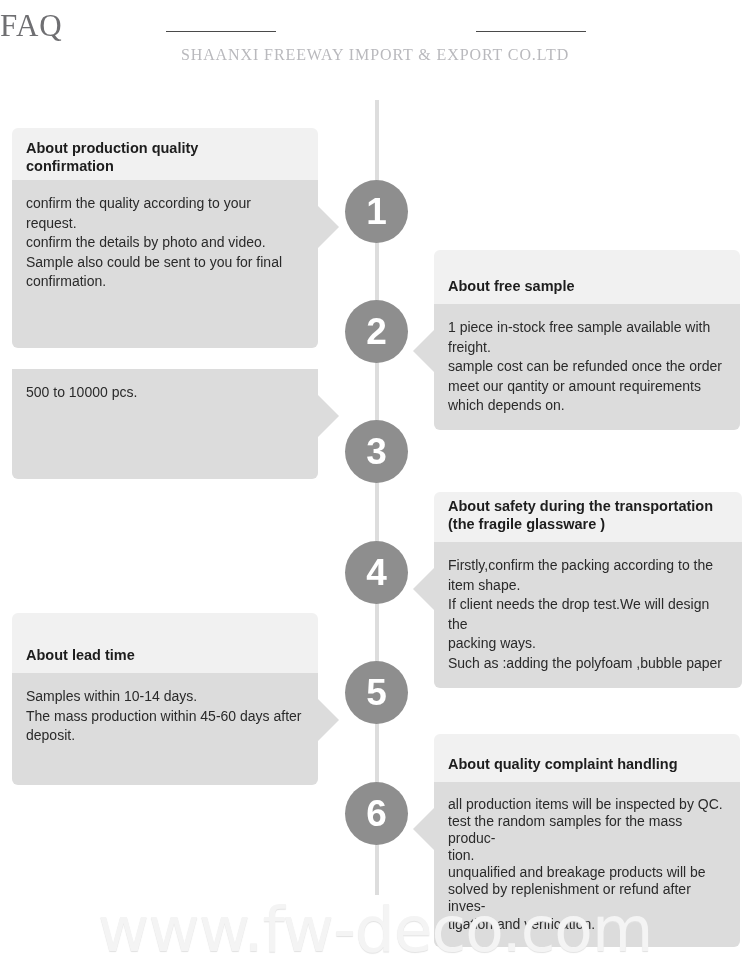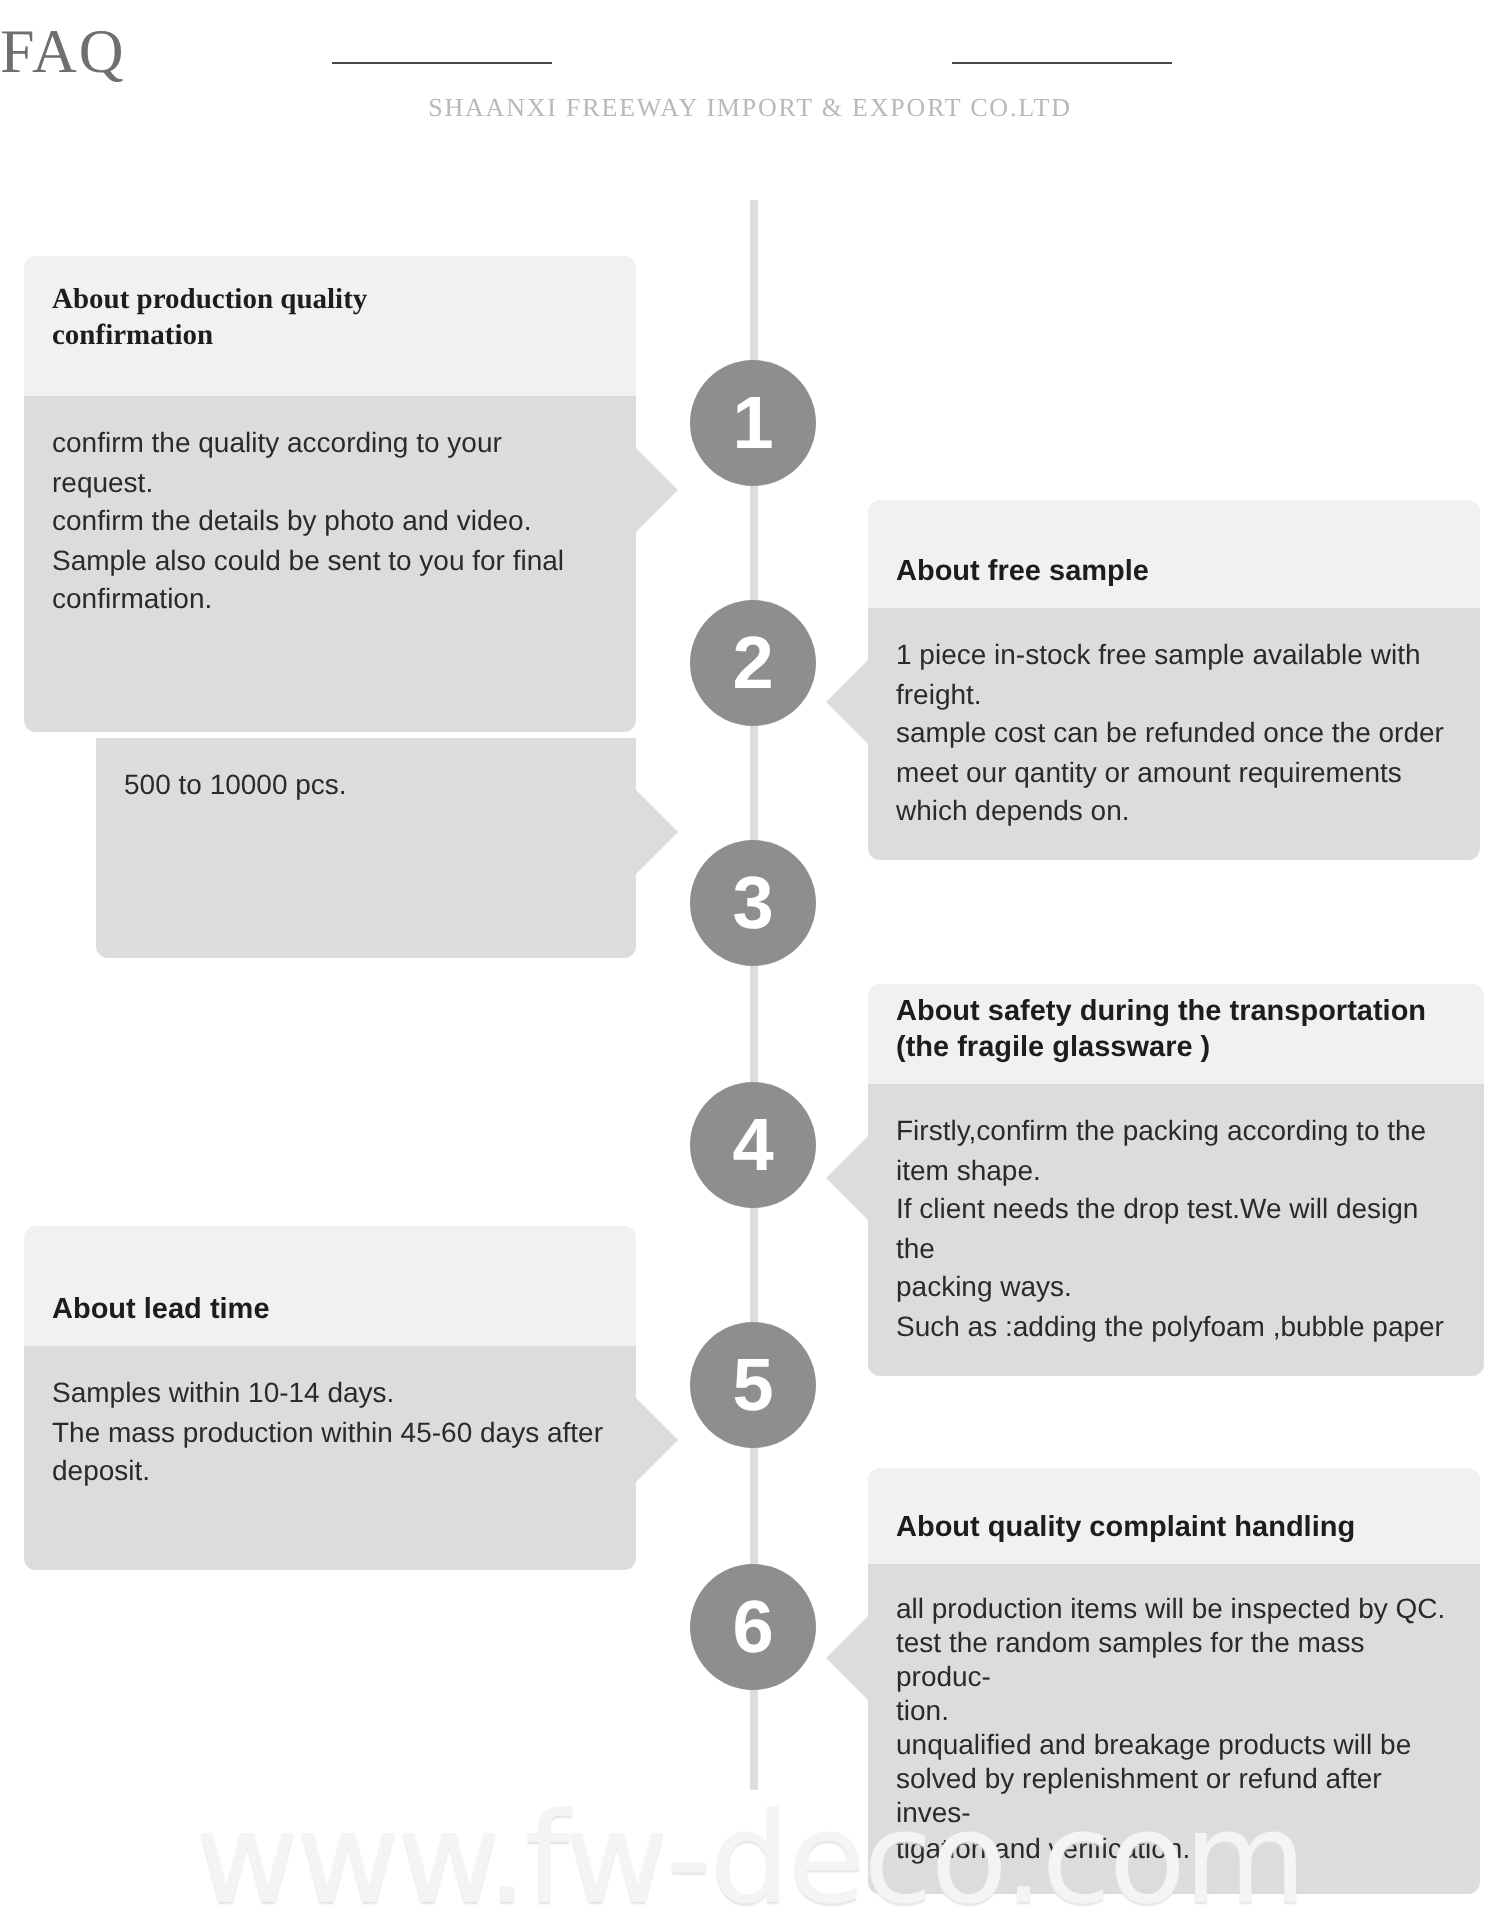--- a/index.html
+++ b/index.html
@@ -44,21 +44,21 @@
     color: #6f6f72;
     line-height: 1;
   }
   #company-name {
     position: absolute;
     top: 46px;
     left: 0;
     width: 750px;
     text-align: center;
     font-family: "Liberation Serif", serif;
-    font-size: 13px;
+    font-size: 16px;
     letter-spacing: 0.9px;
     color: #b9b9bd;
     white-space: nowrap;
   }
 
   
   #spine {
     position: absolute;
     left: 375px;
     top: 100px;
@@ -159,21 +159,21 @@
   <div id="header-rule-left"></div>
   <div id="header-rule-right"></div>
   <div id="faq-title">FAQ</div>
   <div id="company-name">SHAANXI FREEWAY IMPORT &amp; EXPORT CO.LTD</div>
 </div>
 
 <div id="spine"></div>
 
 <div id="steps-layer">
     <div class="card" style="left: 12px; top: 128px; width: 306px;">
-      <div class="card-head" style="height: 70px; padding: 0px 14px 20px; font-family: Liberation Serif, serif;">
+      <div class="card-head" style="height: 52px; padding: 0px 14px 4px;">
         <div class="card-head-title">About production quality
 confirmation</div>
       </div>
       <div class="card-body" style="min-height: 168px; padding: 14px;"><div>confirm the quality according to your request.
 confirm the details by photo and video.
 Sample also could be sent to you for final
 confirmation.</div><div class="tail tail-right"></div></div>
     </div>
     <div class="step-circle" style="top: 180px;">1</div>
     <div class="card" style="left: 434px; top: 250px; width: 306px;">
@@ -181,21 +181,21 @@
         <div class="card-head-title">About free sample</div>
       </div>
       <div class="card-body" style="min-height: 110px; padding: 14px;"><div>1 piece in-stock free sample available with
 freight.
 sample cost can be refunded once the order
 meet our qantity or amount requirements
 which depends on.</div><div class="tail tail-left"></div></div>
     </div>
     <div class="step-circle" style="top: 300px;">2</div>
     <div class="card" style="left: 12px; top: 369px; width: 306px;">
-      <div class="card-body" style="min-height: 110px; padding: 14px; margin-left: 36px;"><div>500 to 10000 pcs.</div><div class="tail tail-right"></div></div>
+      <div class="card-body" style="min-height: 110px; padding: 14px;"><div>500 to 10000 pcs.</div><div class="tail tail-right"></div></div>
     </div>
     <div class="step-circle" style="top: 420px;">3</div>
     <div class="card" style="left: 434px; top: 492px; width: 308px;">
       <div class="card-head" style="height: 50px; padding: 0px 14px 8px;">
         <div class="card-head-title">About safety during the transportation
 (the fragile glassware )</div>
       </div>
       <div class="card-body" style="min-height: 104px; padding: 14px;"><div>Firstly,confirm the packing according to the
 item shape.
 If client needs the drop test.We will design the

